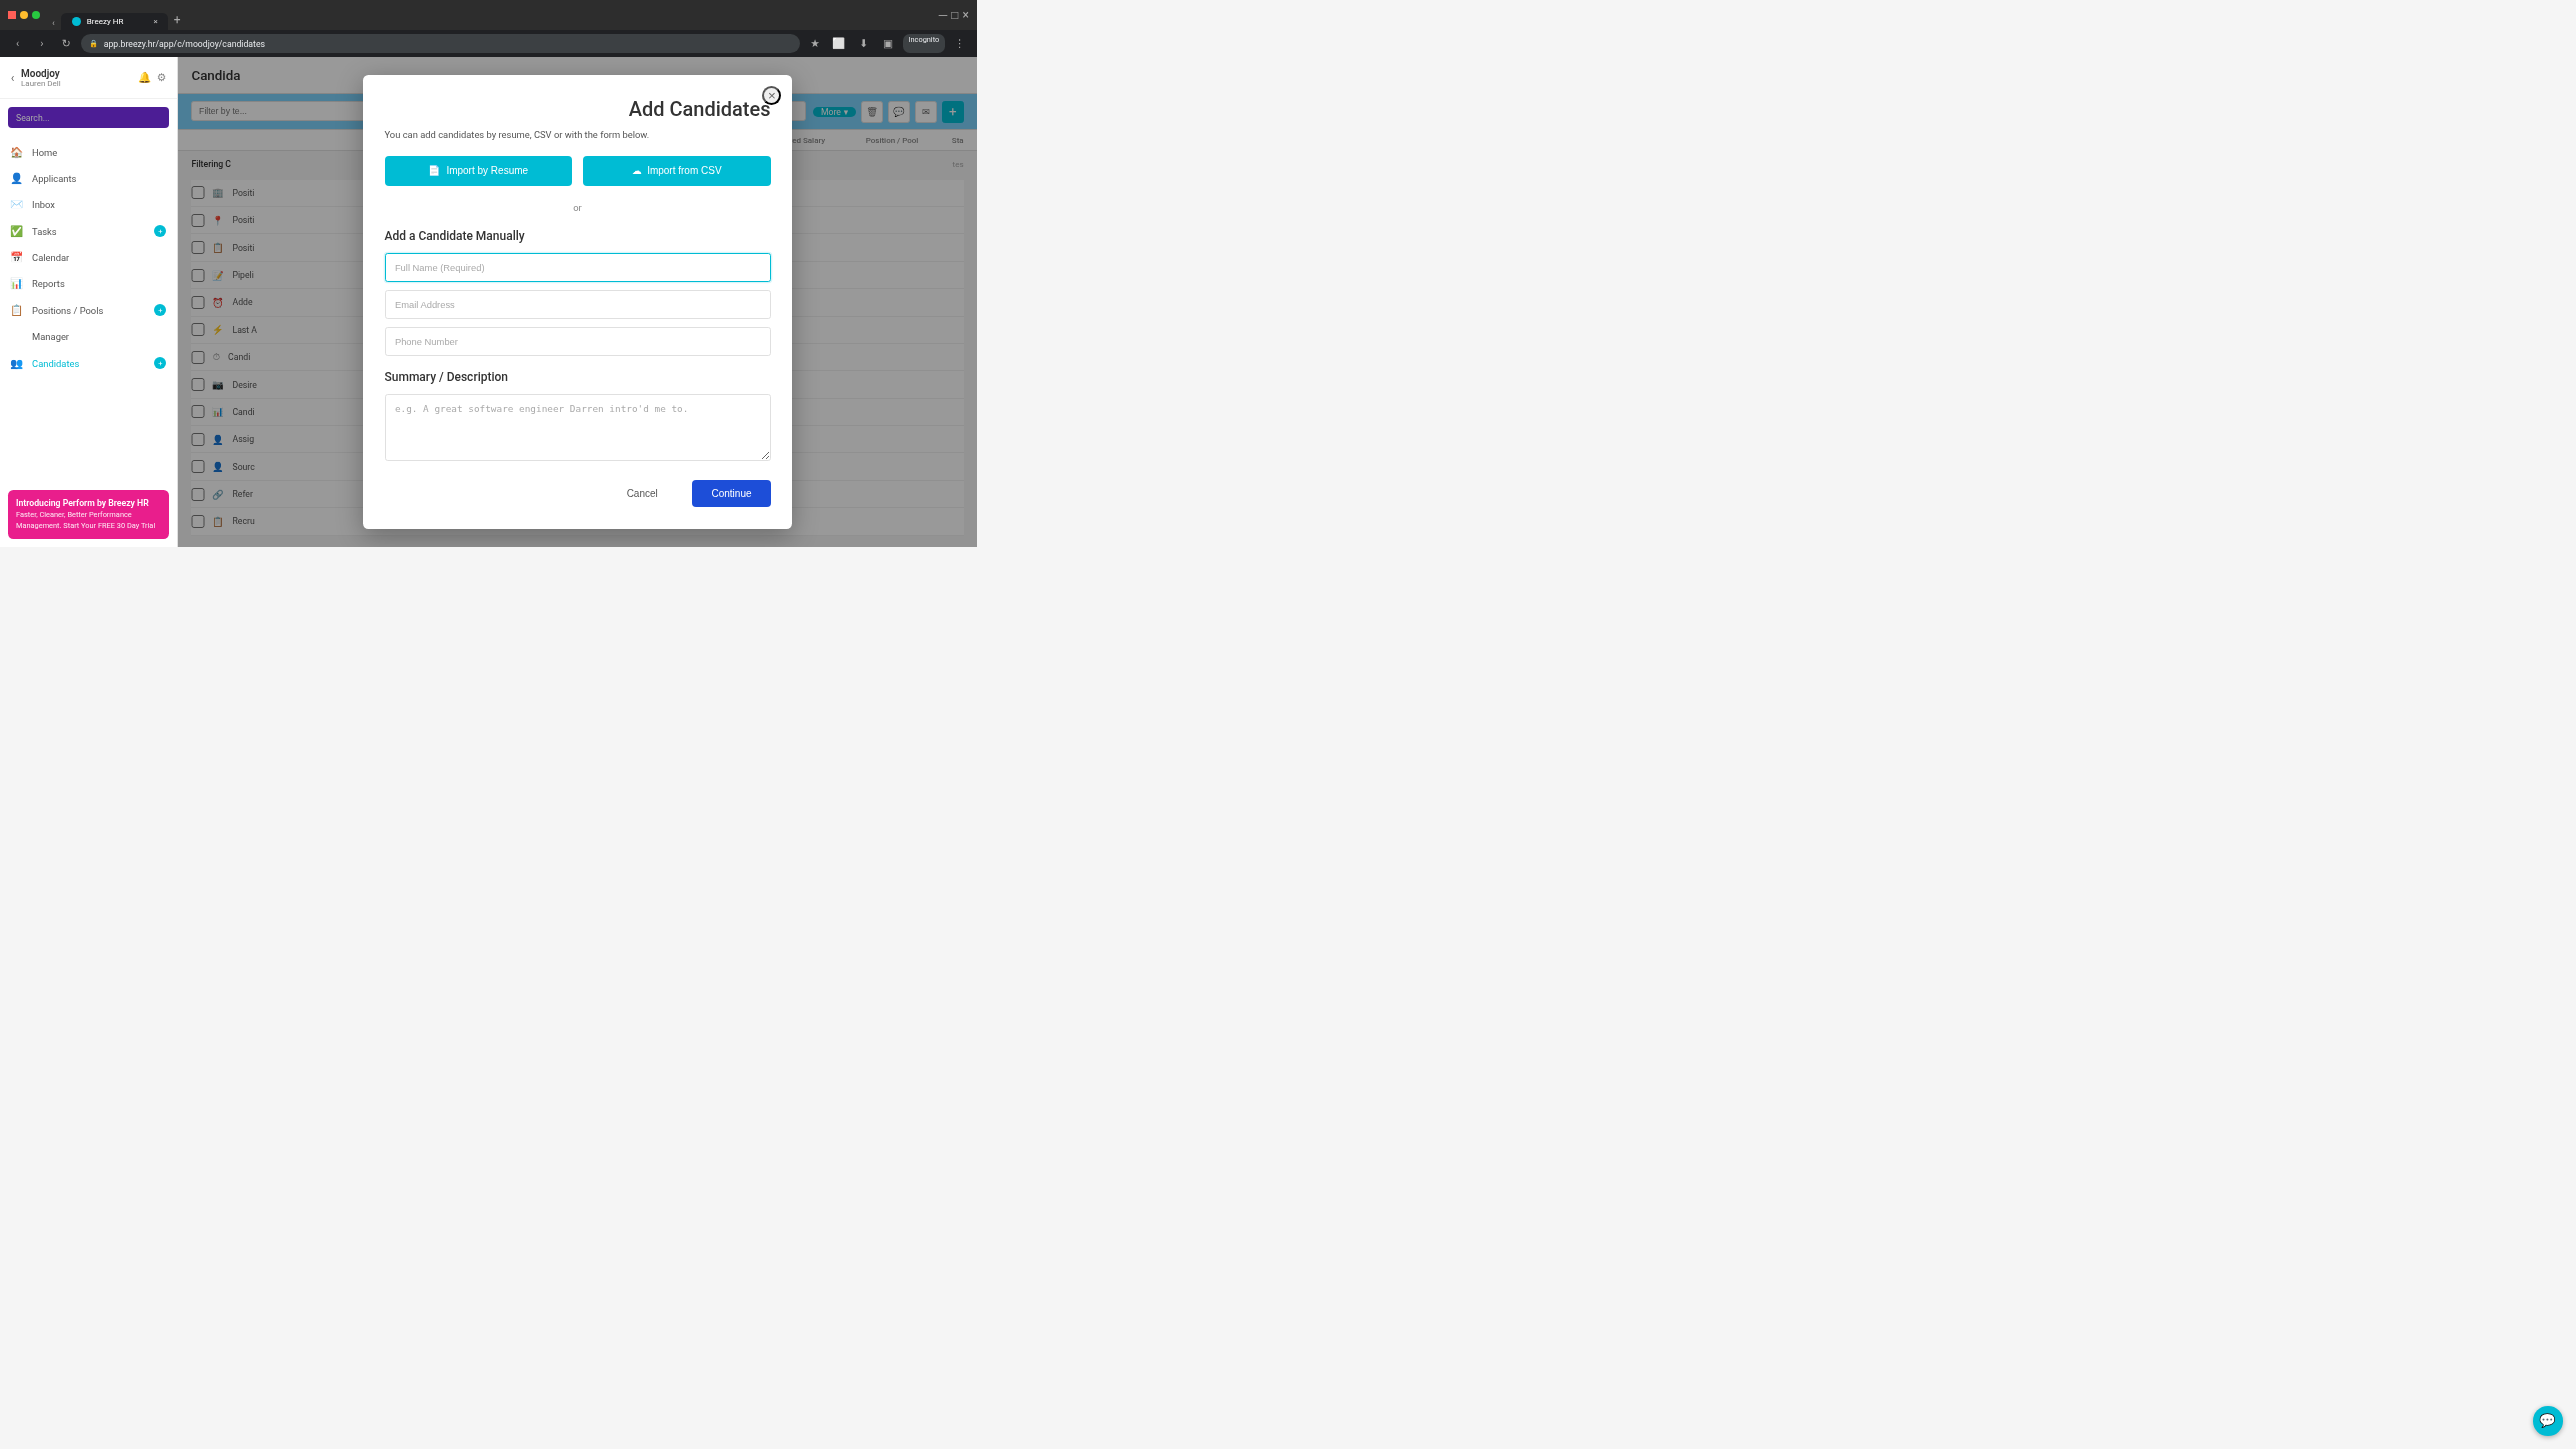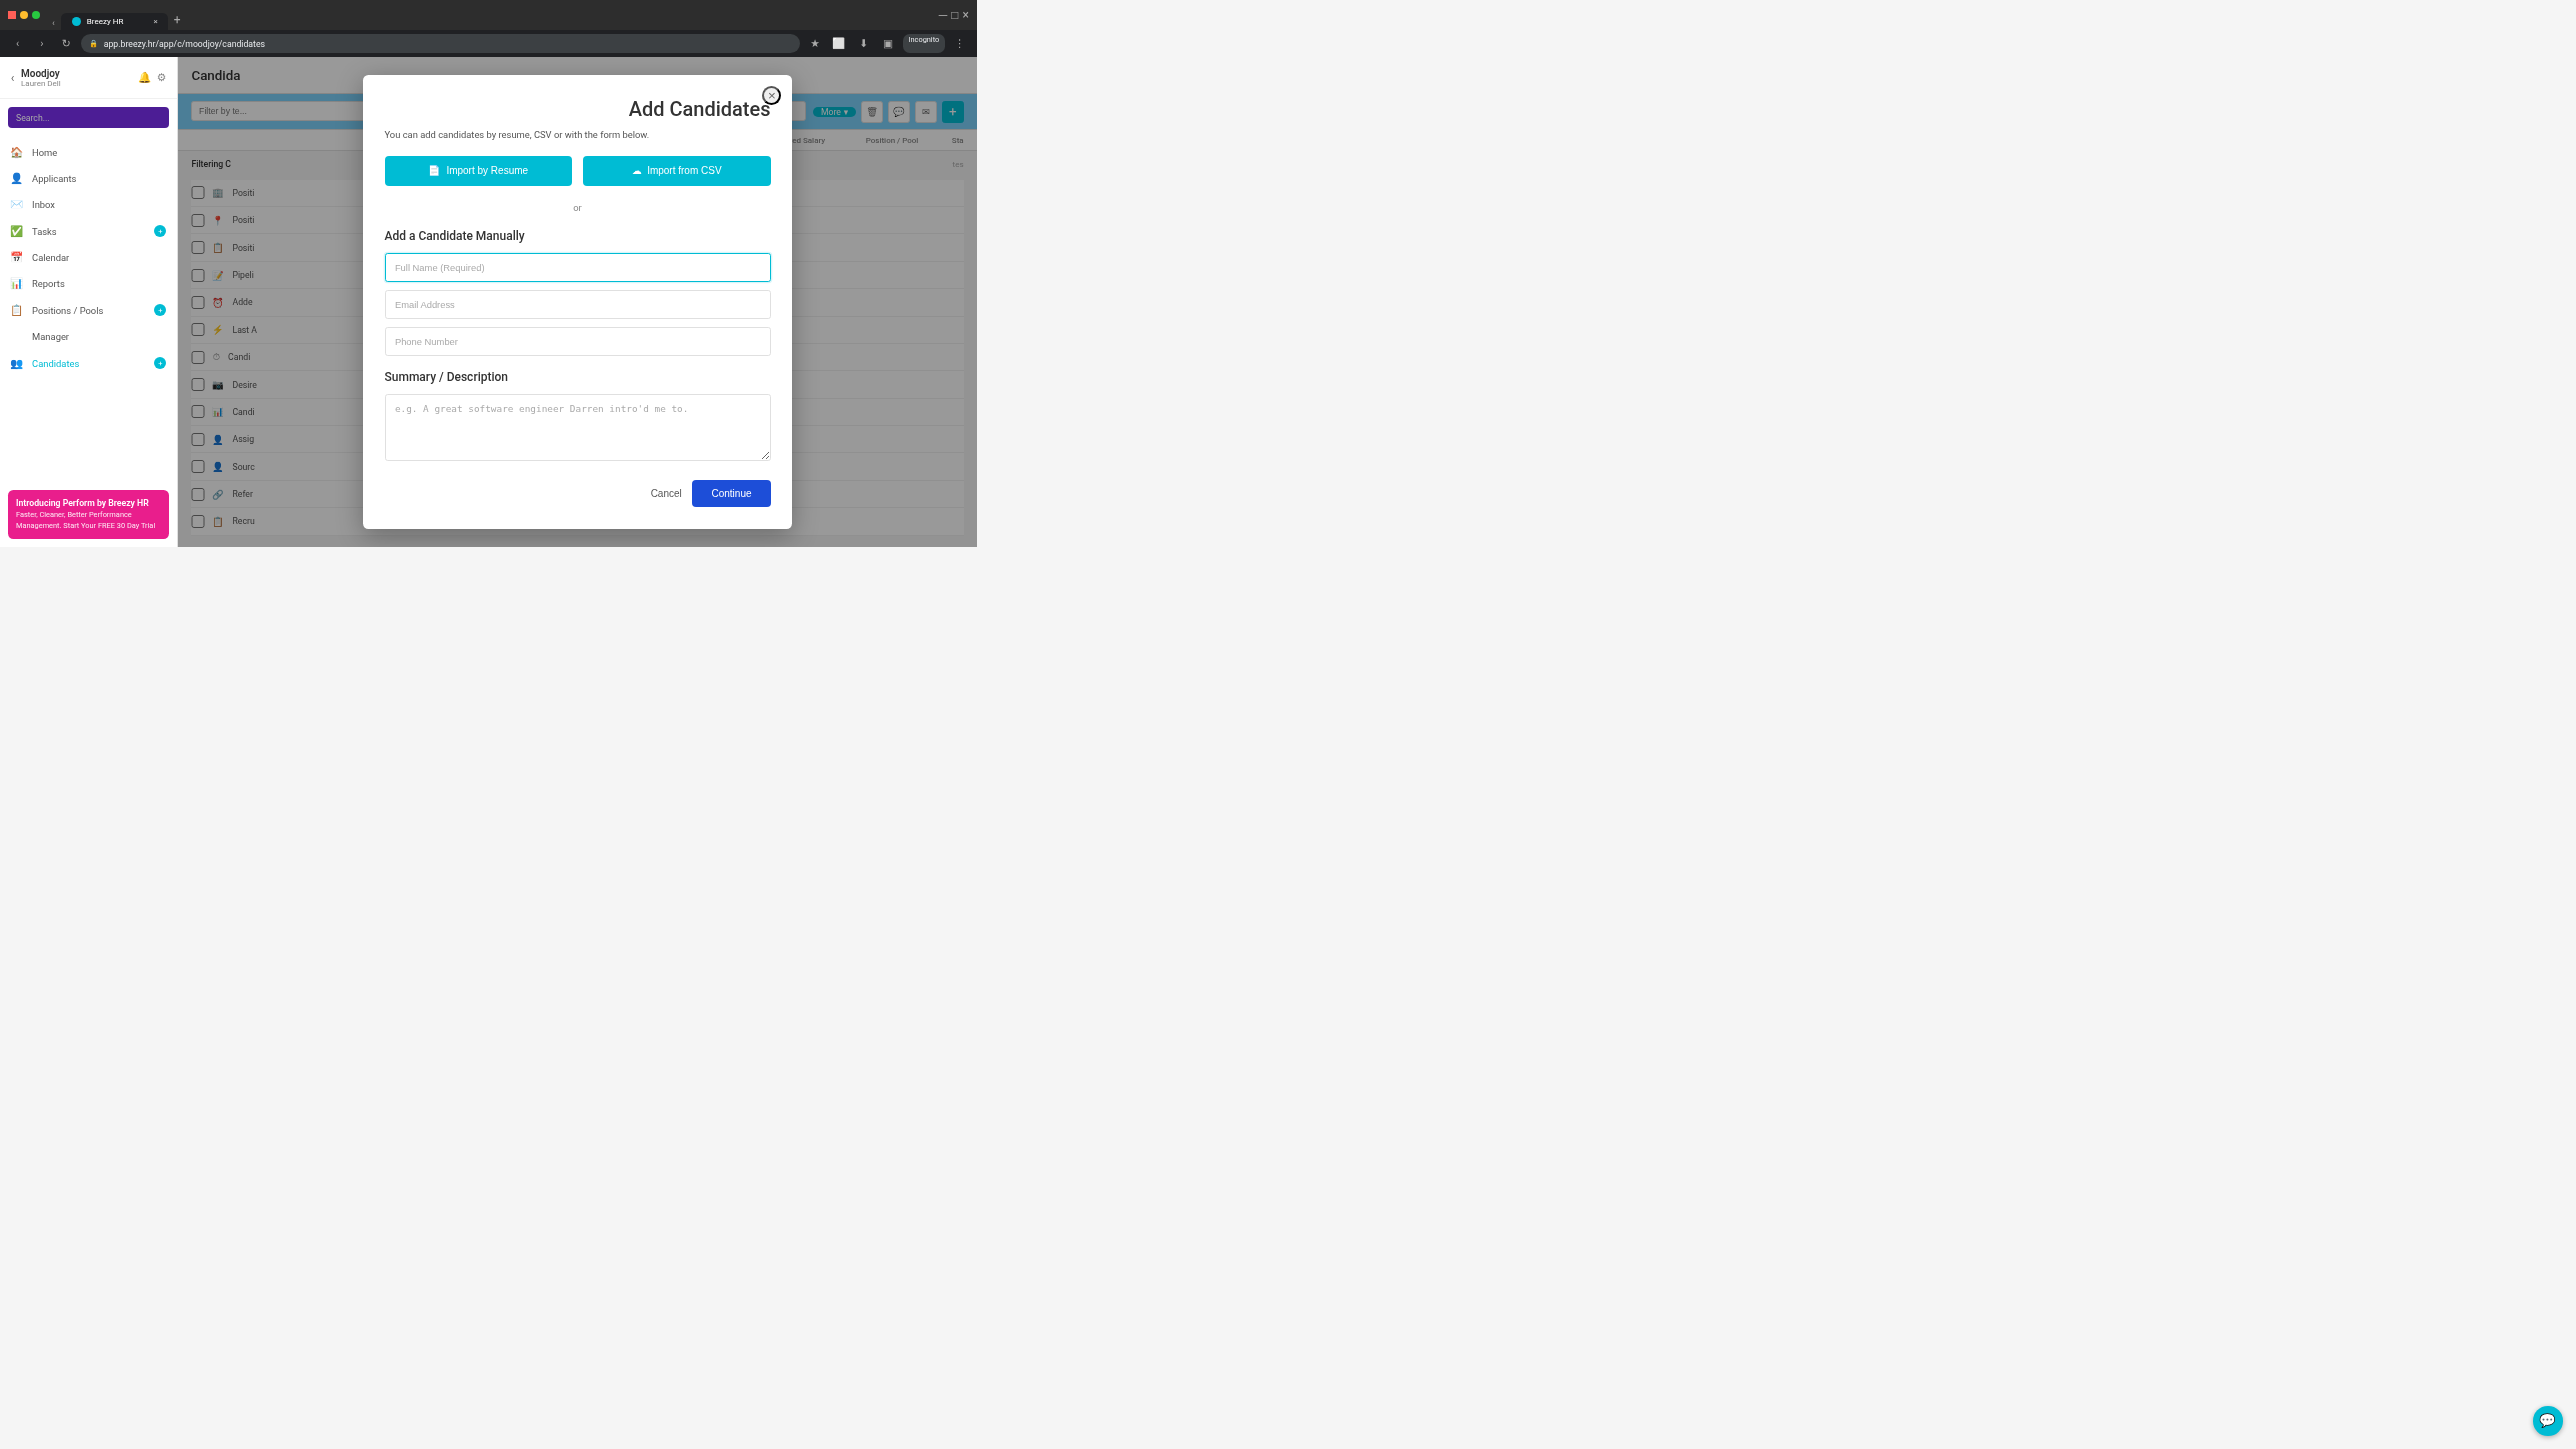--- a/index.html
+++ b/index.html
@@ -439,21 +439,21 @@
       min-height: 67px;
       outline: none;
       resize: vertical;
       background: #fff;
     }
     .form-textarea::placeholder { color: #aaa; }
     .modal-footer {
       display: flex;
       justify-content: flex-end;
       align-items: center;
-      gap: 0;
+      gap: 24px;
       margin-top: 16px;
     }
     .cancel-btn {
       background: none;
       border: none;
       color: #555;
       font-size: 10px;
       cursor: pointer;
       padding: 6.7px 10.7px;
     }

